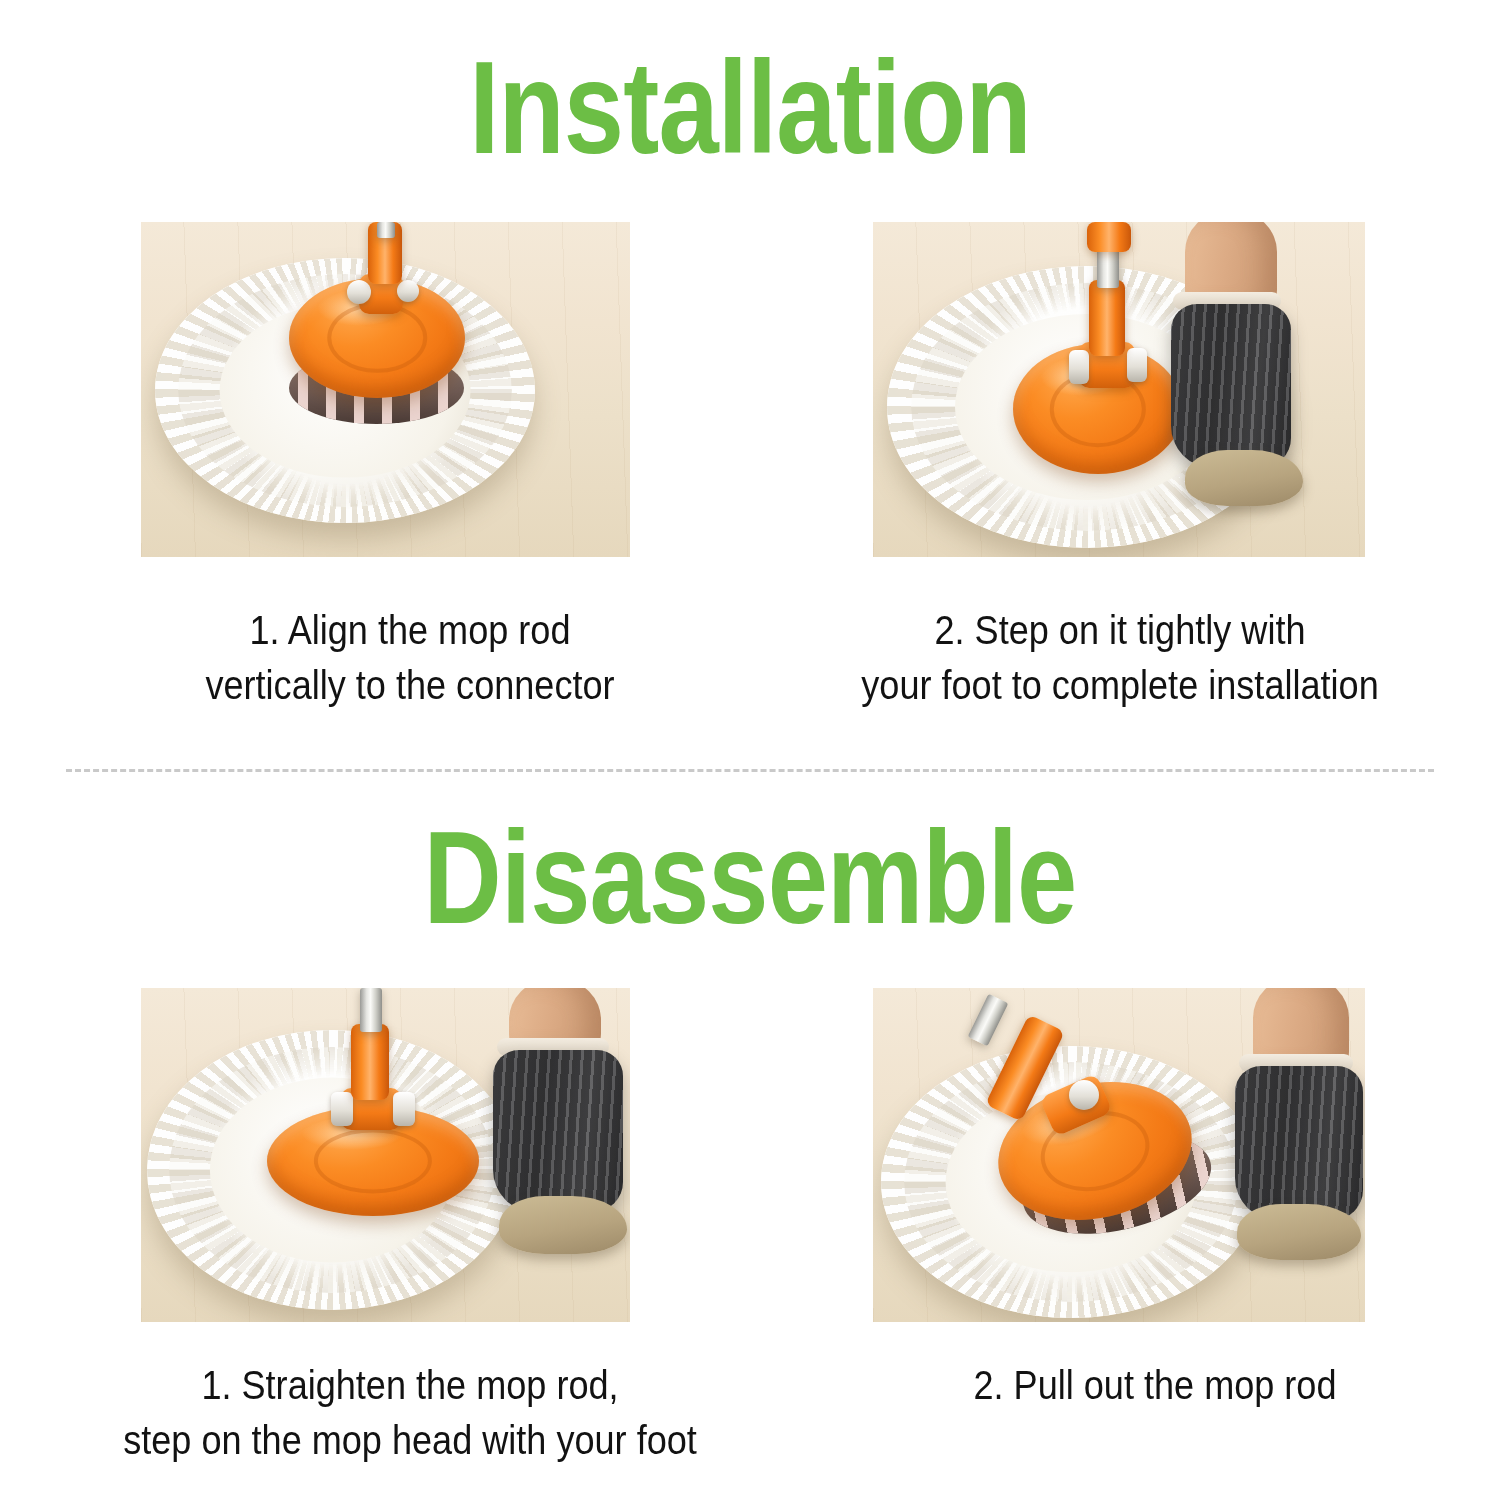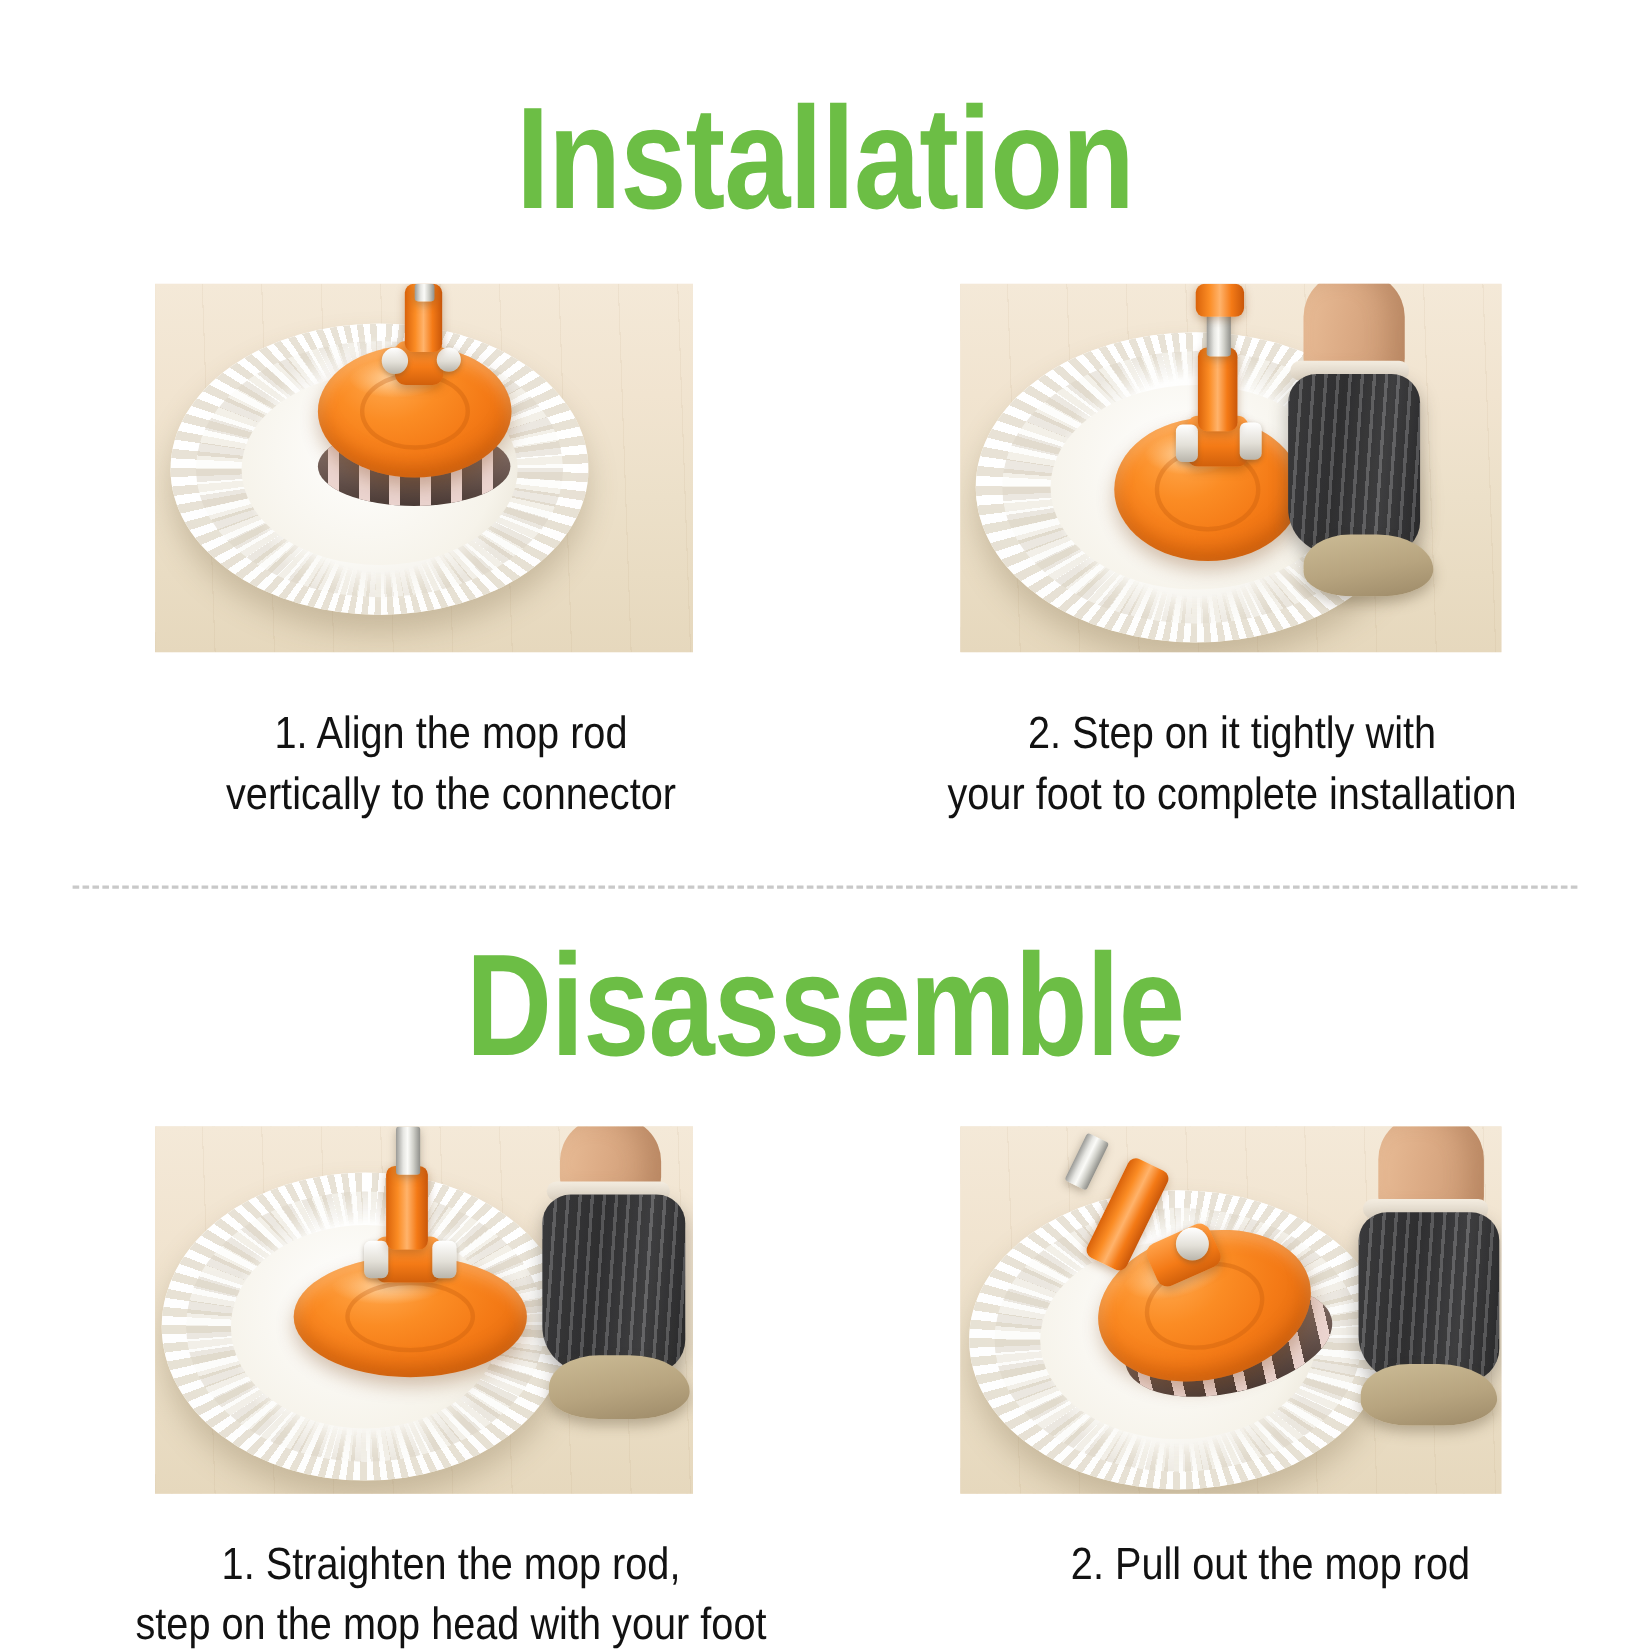--- a/index.html
+++ b/index.html
@@ -13,21 +13,20 @@
     height: 1500px;
     font-family: "Liberation Sans", sans-serif;
     -webkit-font-smoothing: antialiased;
     overflow: hidden;
     position: relative;
   }
   .sheet {
     position: absolute;
     inset: 0;
     background: #ffffff;
-    margin-top: 36px;
   }
 
   
   .section-title {
     position: absolute;
     left: 0;
     width: 1500px;
     text-align: center;
     color: #6CBE45;
     font-family: "Liberation Sans", sans-serif;

